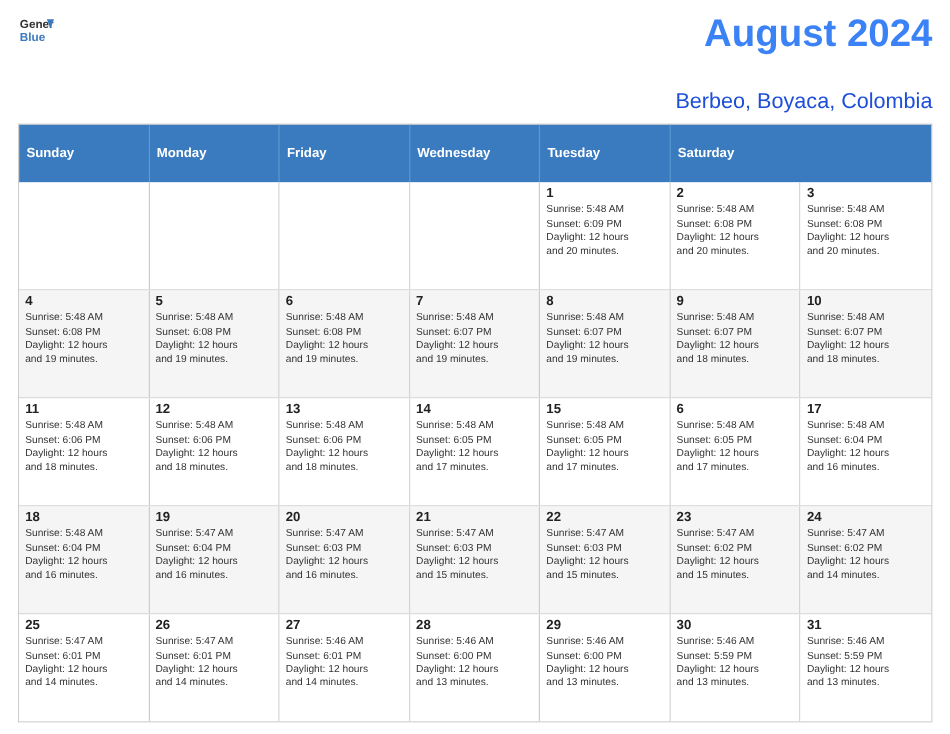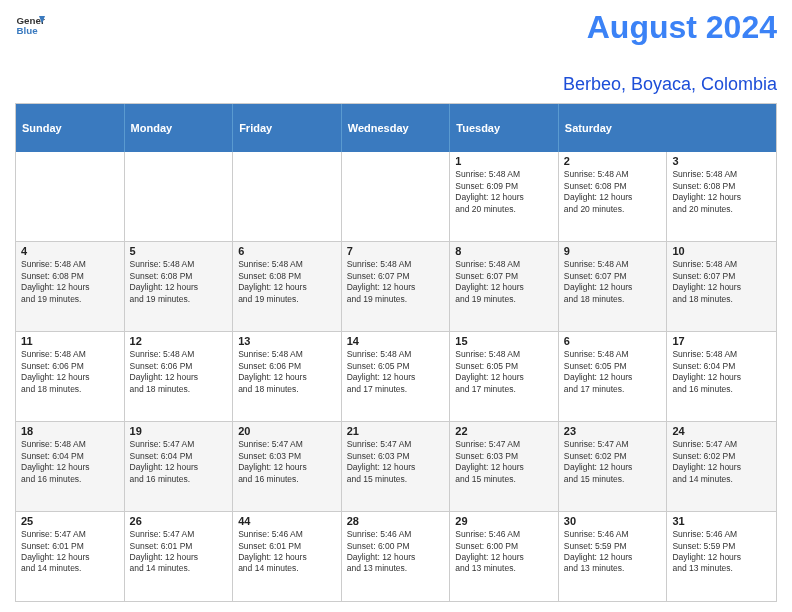--- a/index.html
+++ b/index.html
@@ -318,21 +318,21 @@
 and 14 minutes.</div>
           </div>
           <div class="cal-cell">
             <span class="day-num">26</span>
             <div class="day-info" style="white-space: pre-line;">Sunrise: 5:47 AM
 Sunset: 6:01 PM
 Daylight: 12 hours
 and 14 minutes.</div>
           </div>
           <div class="cal-cell">
-            <span class="day-num">44</span>
+            <span class="day-num">27</span>
             <div class="day-info" style="white-space: pre-line;">Sunrise: 5:46 AM
 Sunset: 6:01 PM
 Daylight: 12 hours
 and 14 minutes.</div>
           </div>
           <div class="cal-cell">
             <span class="day-num">28</span>
             <div class="day-info" style="white-space: pre-line;">Sunrise: 5:46 AM
 Sunset: 6:00 PM
 Daylight: 12 hours

